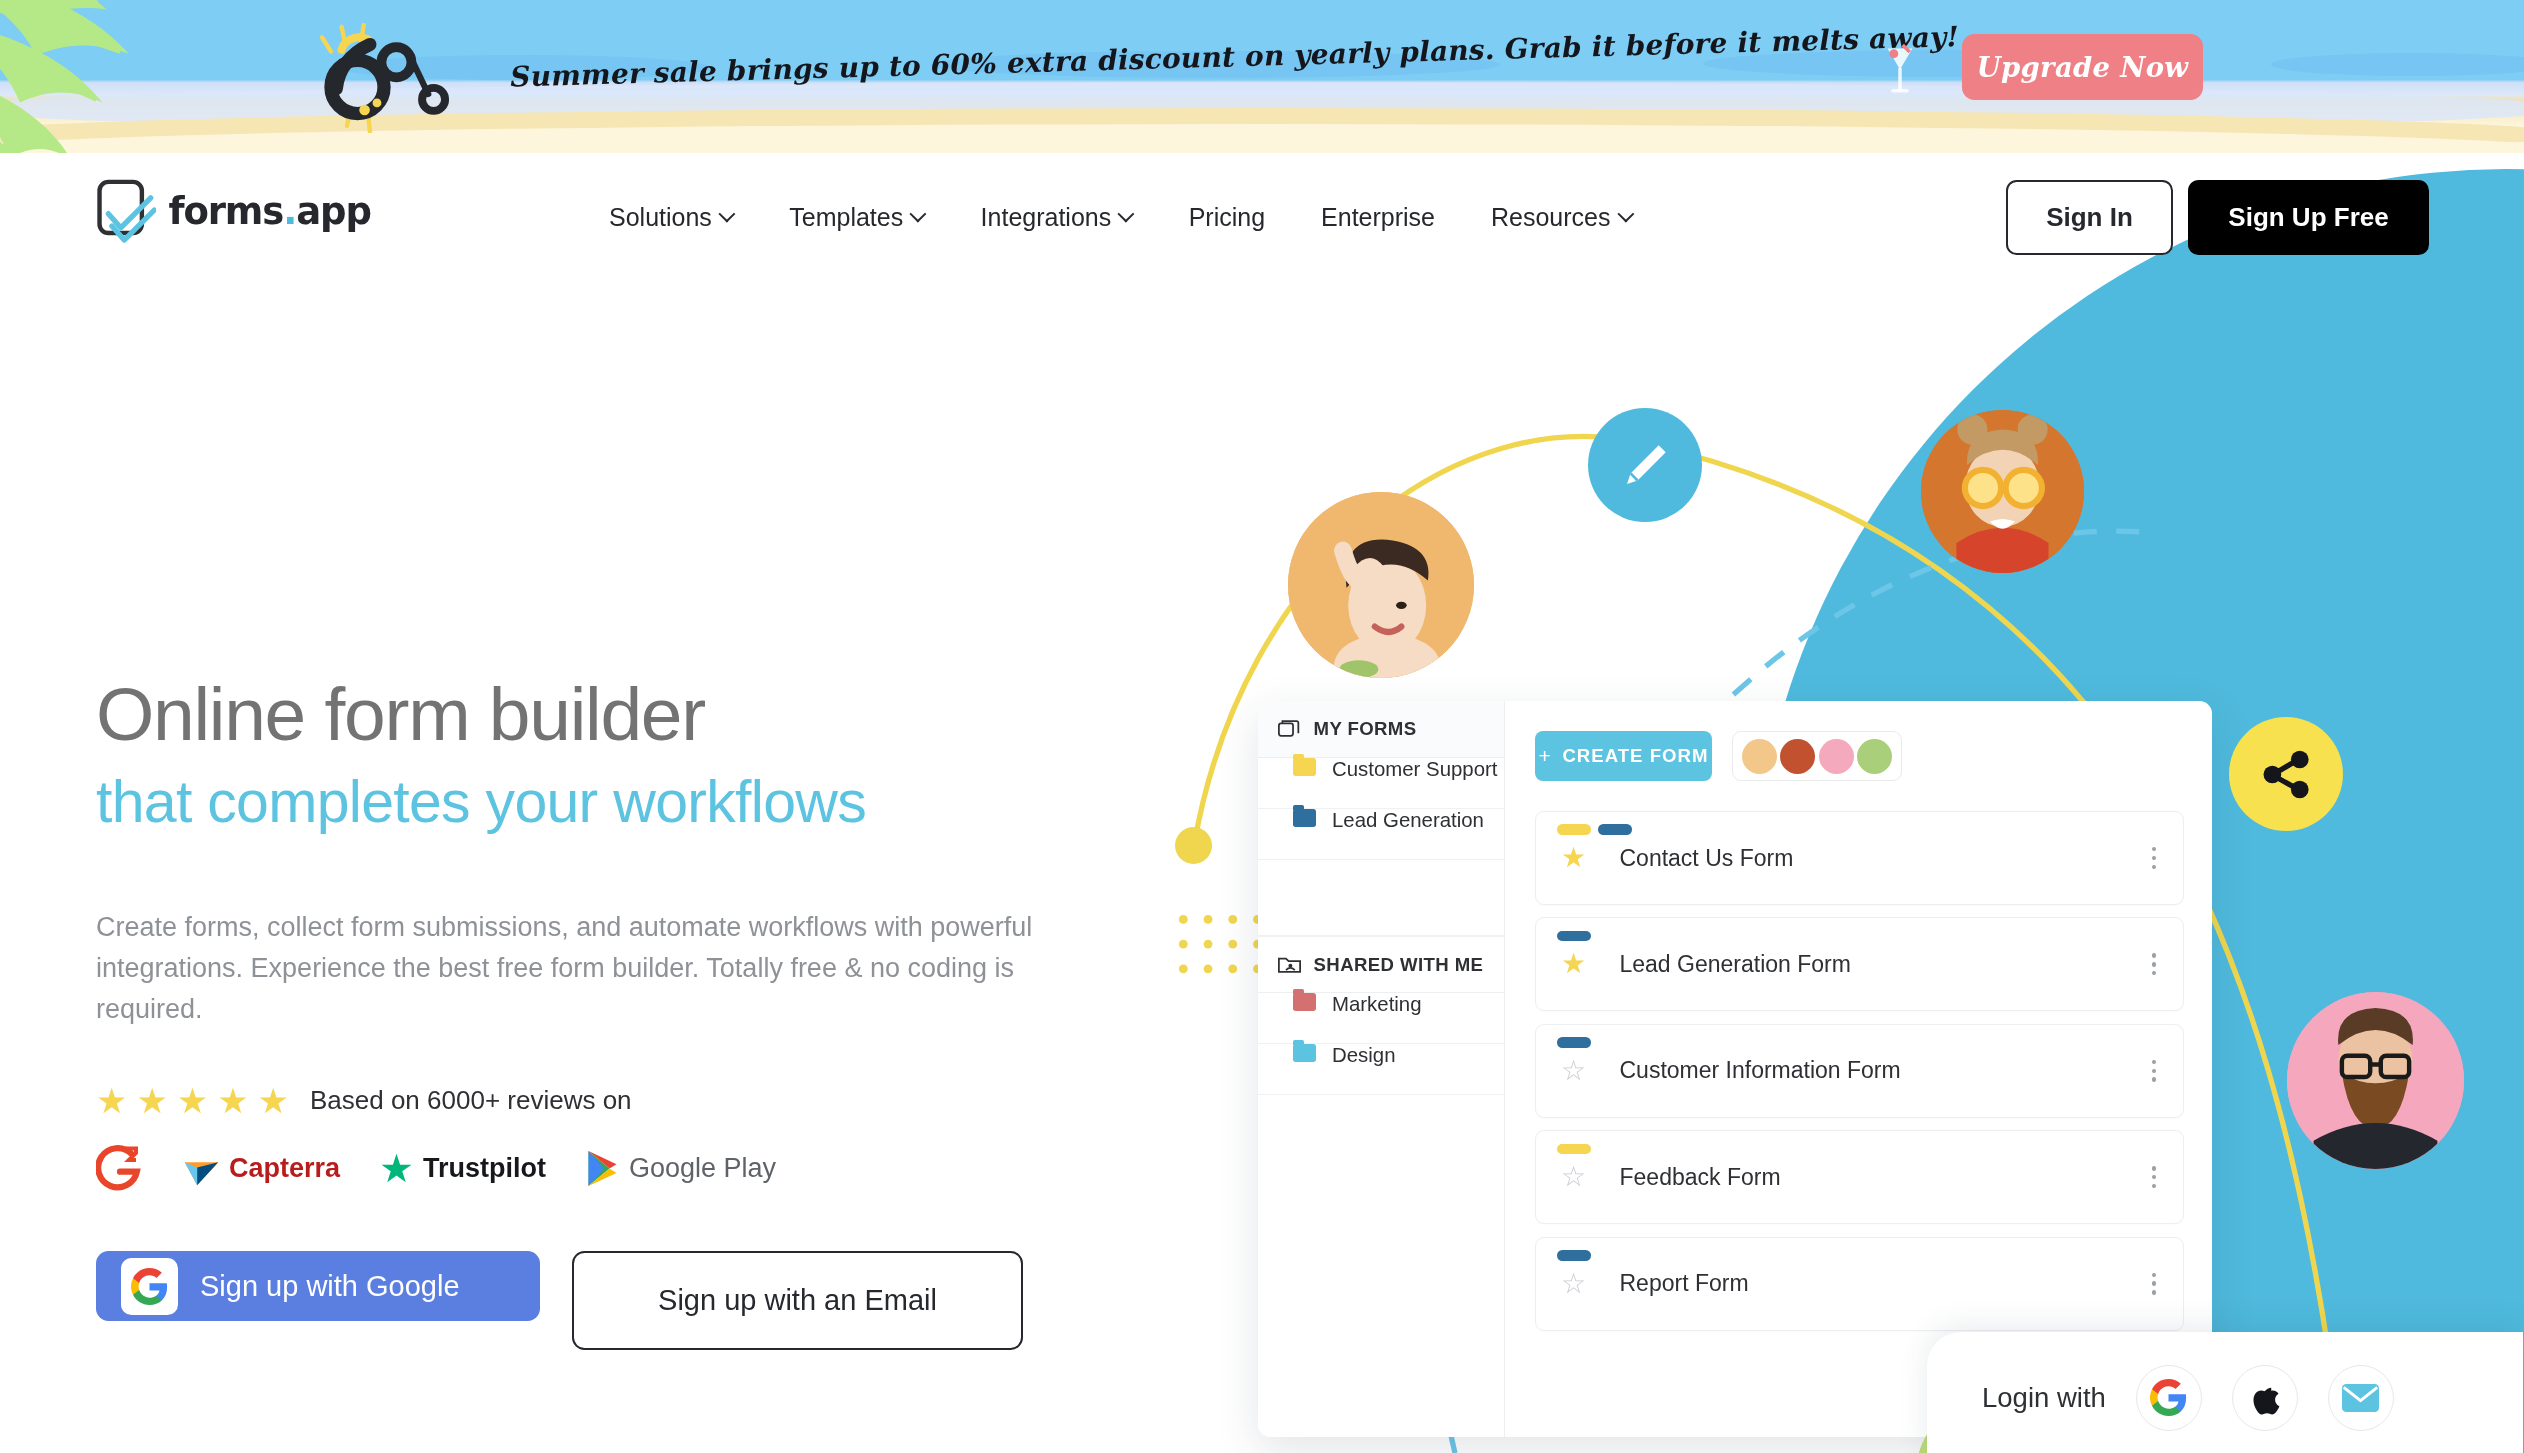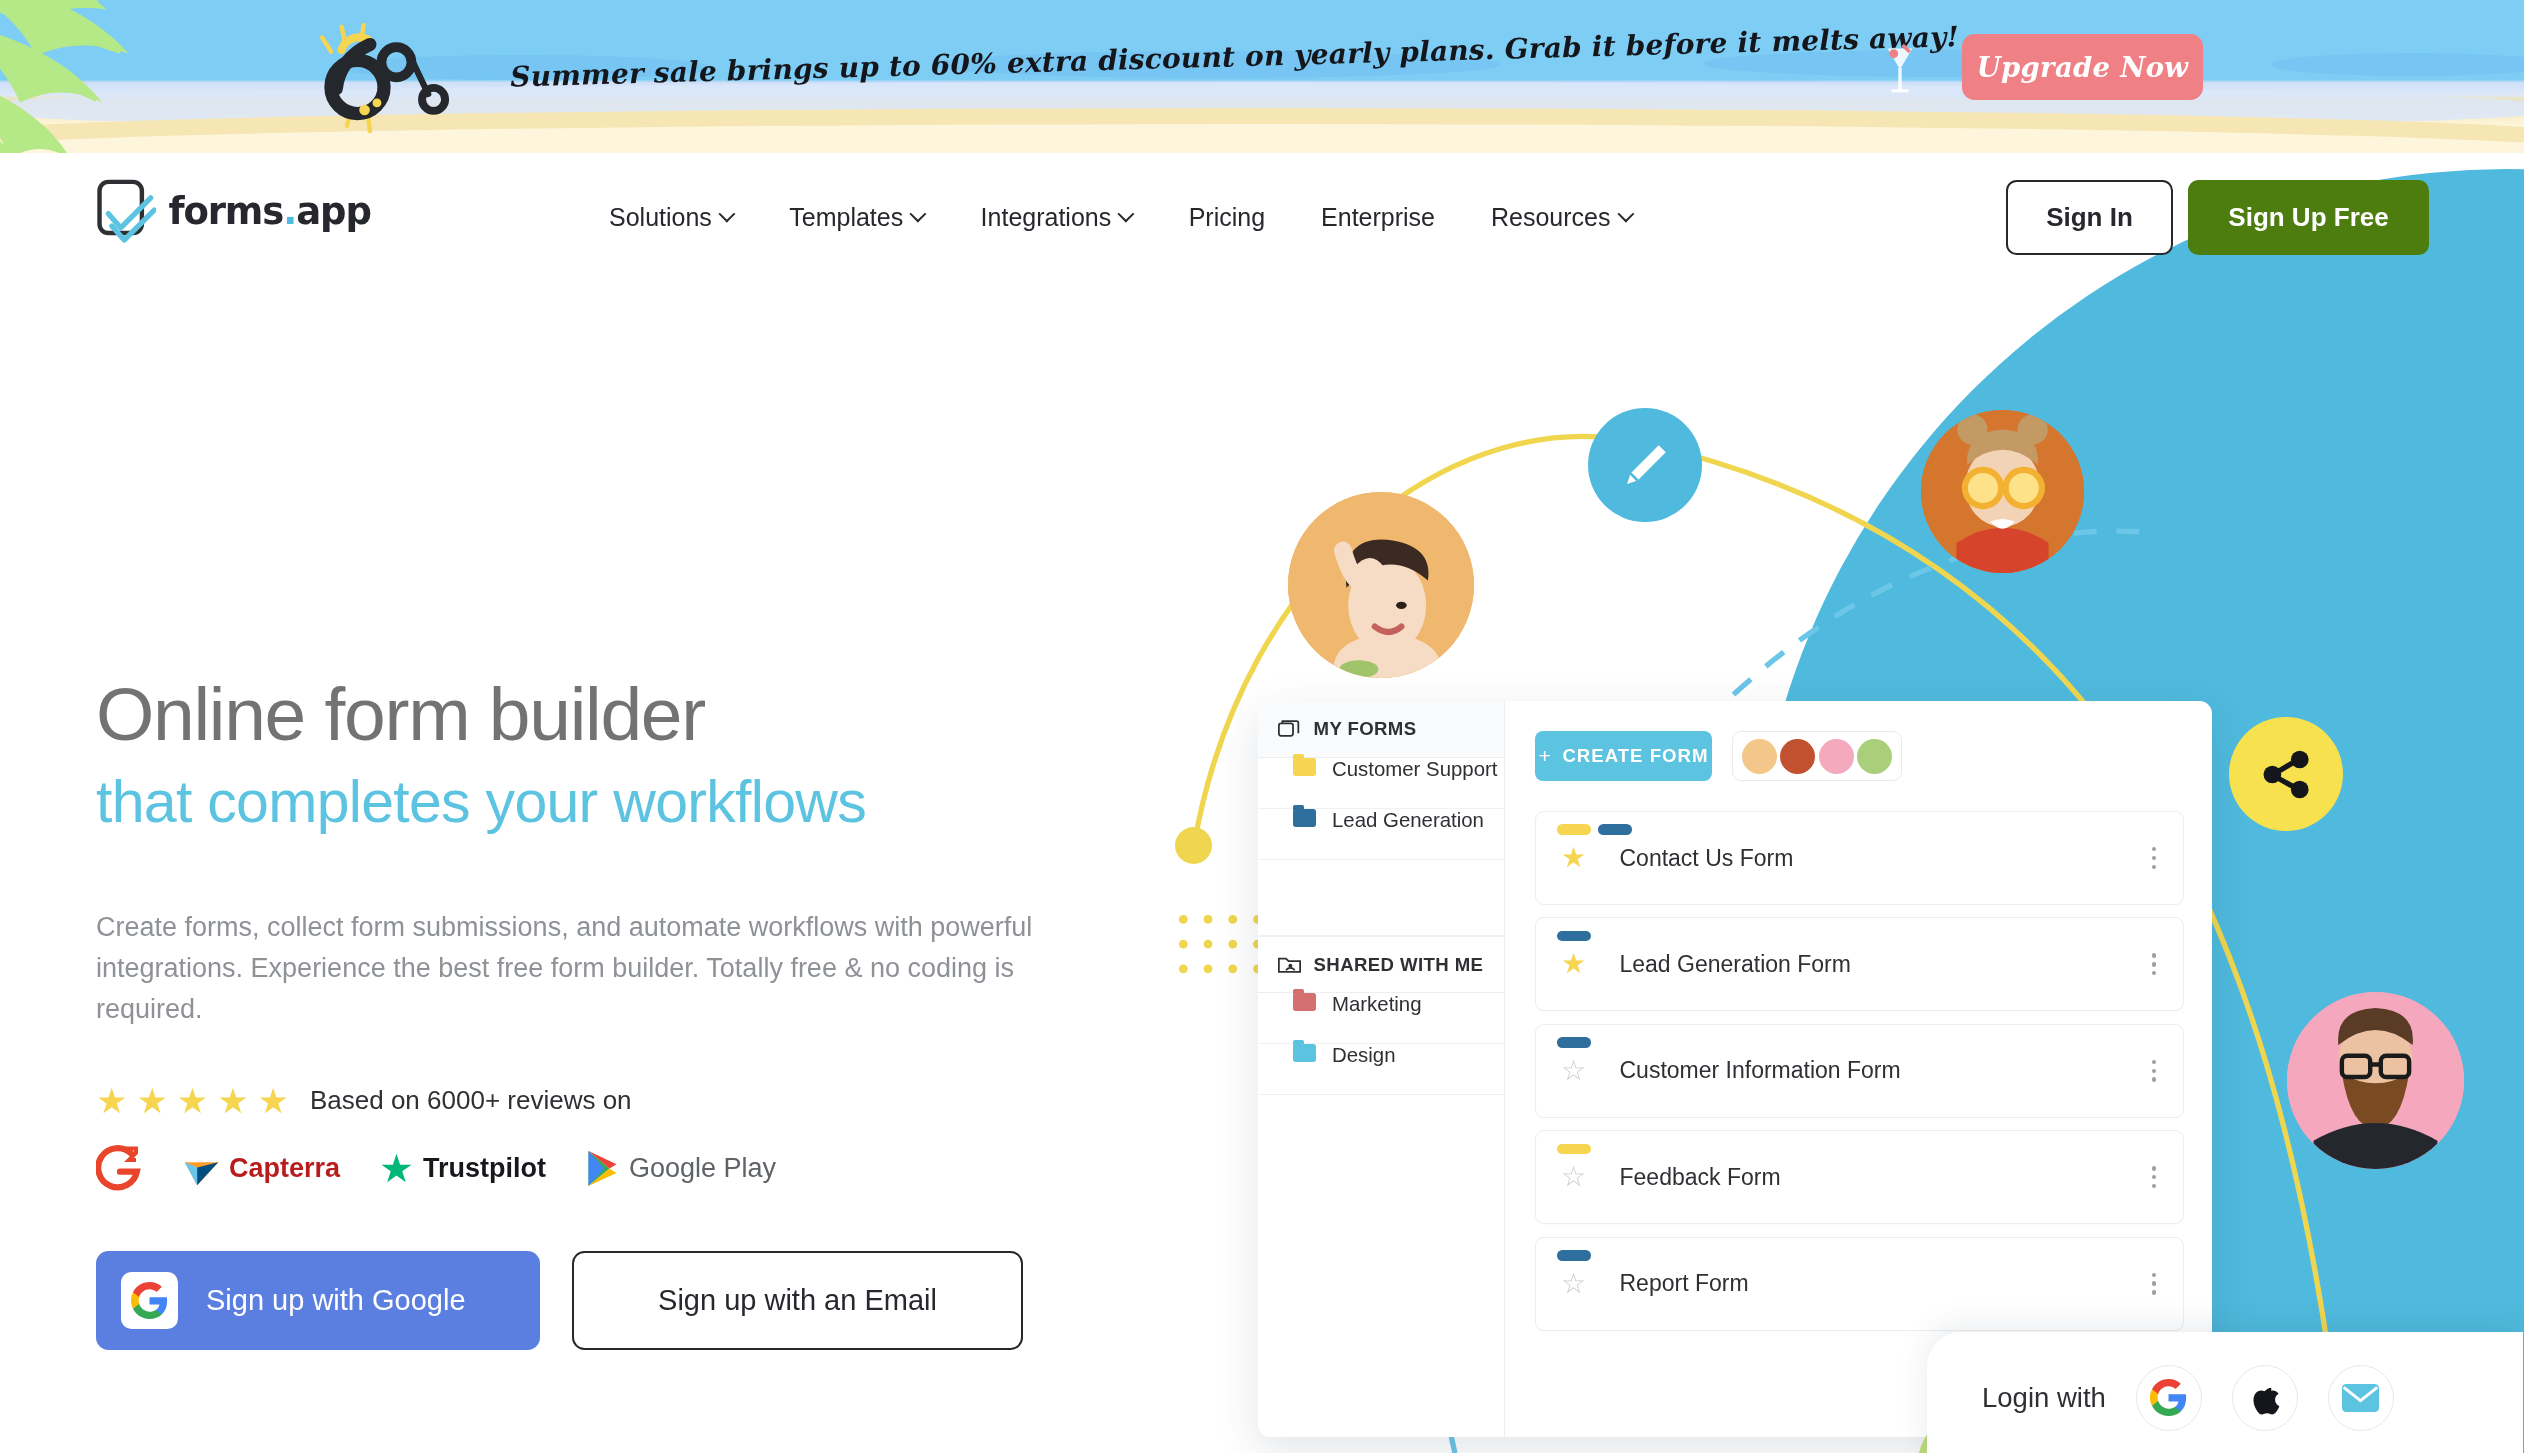--- a/index.html
+++ b/index.html
@@ -82,21 +82,21 @@
   .nav-actions{
     position:absolute; right:96px; top:27px;
     display:flex; align-items:center; gap:15px;
   }
   .btn-signin{
     width:167px; height:75px; background:#fff; border:2.1px solid #26282d;
     border-radius:10.6px; font-size:26px; font-weight:bold; color:#26282d;
     cursor:pointer; font-family:"Liberation Sans",sans-serif;
   }
   .btn-signup{
-    width:241px; height:75px; background:#4d7c0f; border:none;
+    width:241px; height:75px; background:#000000; border:none;
     border-radius:10.6px; font-size:26px; font-weight:bold; color:#fff;
     cursor:pointer; font-family:"Liberation Sans",sans-serif;
   }
 
   
   .hero-left{ position:absolute; left:96px; top:674px; width:1065px; z-index:20;}
   .hero-h1{
     font-size:75px; font-weight:normal; color:#737373; line-height:1.08;
     letter-spacing:-1.3px;
   }
@@ -109,22 +109,22 @@
   }
   .rating-row{ margin-top:53px; display:flex; align-items:center; gap:21px;}
   .stars{ display:flex; gap:9px;}
   .star{ color:#f6d551; font-size:35px; line-height:1;}
   .rating-text{ font-size:26px; color:#2e3034;}
   .badges{ margin-top:23px; display:flex; align-items:center; gap:39px; height:55px;}
   .badge{ display:flex; align-items:center; gap:9px;}
   .badge-label{font-weight:bold;font-size:27px;}
   .cta-row{ margin-top:55px; display:flex; gap:32px;}
   .btn-google{
-    width:444px;height:99px;background:#5b7fe0;border:none;border-radius:12.4px;
-    display:flex;align-items:center;gap:28px;padding-left:25px;cursor:pointer;text-align:center;
+    width:444px;height:70px;background:#5b7fe0;border:none;border-radius:12.4px;
+    display:flex;align-items:center;gap:22px;padding-left:25px;cursor:pointer;text-align:center;
   }
   .btn-google .gwrap{
     width:57px;height:57px;background:#fff;border-radius:10.6px;
     display:flex;align-items:center;justify-content:center;
   }
   .btn-google span{font-size:29px;color:#fff;font-weight:normal;}
   .btn-email{
     width:451px;height:99px;background:#fff;border:2.1px solid #26282d;
     border-radius:12.4px;font-size:29px;color:#26282d;cursor:pointer;
     font-family:"Liberation Sans",sans-serif;

